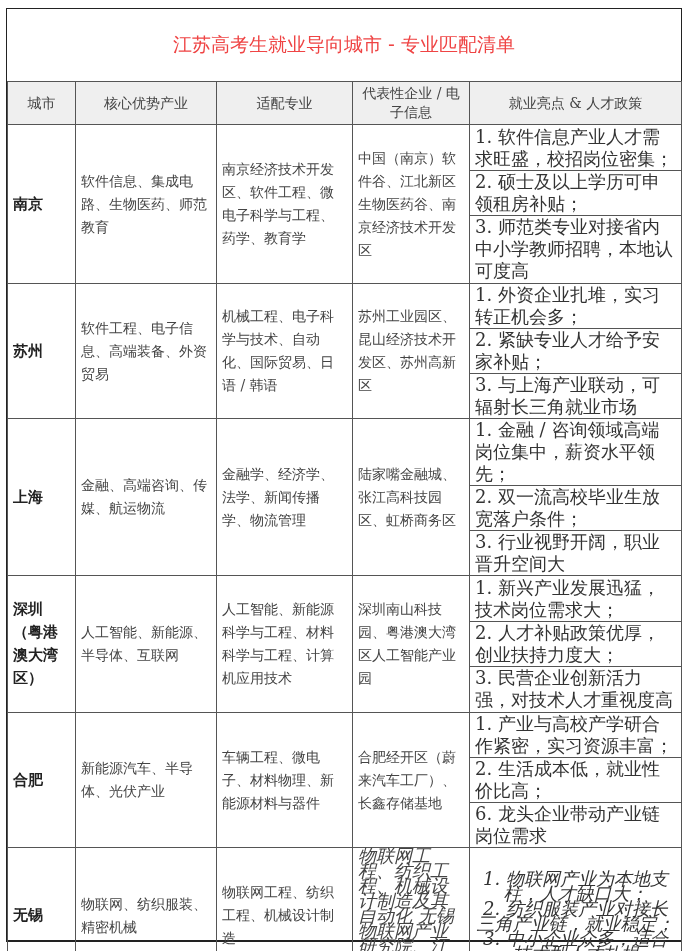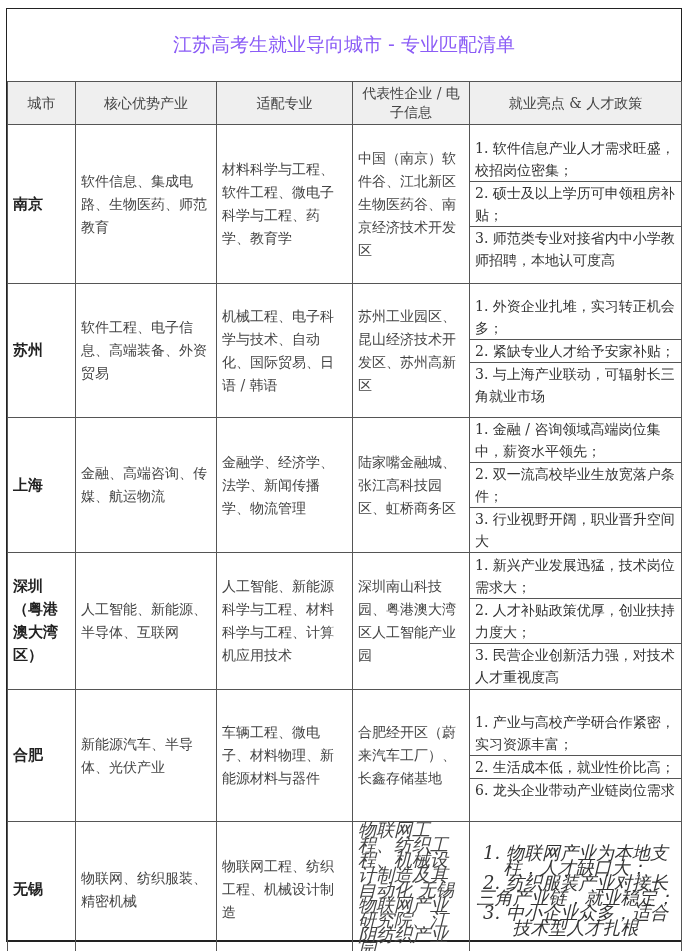--- a/index.html
+++ b/index.html
@@ -3,30 +3,30 @@
 <meta charset="utf-8">
 <style>
   html, body { margin: 0; padding: 0; background: #ffffff; }
   body { width: 684px; height: 951px; position: relative; overflow: hidden;
          font-family: "DejaVu Serif", "Liberation Serif", serif; color: #333; }
   .sheet { position: absolute; left: 6px; top: 8px; width: 676px; height: 934px;
            border: 1px solid #222; border-bottom: 2px solid #222; box-sizing: border-box; }
   .title { position: absolute; left: 0; top: 0; width: 100%; height: 72px;
            display: flex; align-items: center; justify-content: center;
            font-family: "DejaVu Sans", "Liberation Sans", sans-serif;
-           font-size: 19px; color: #8b5cf6; border-bottom: 1px solid #222; }
+           font-size: 19px; color: #ef4444; border-bottom: 1px solid #222; }
   table { position: absolute; left: 0; top: 72px; width: 674px; border-collapse: collapse;
           table-layout: fixed; }
   th, td { border: 1px solid #555; vertical-align: middle; padding: 0 5px; }
   th { background: #efefef; font-weight: normal; font-size: 14px; color: #444;
        height: 42px; text-align: center; line-height: 19px; padding: 0 4px; }
   td { font-size: 14px; line-height: 23px; color: #444; }
   td.city { font-weight: bold; font-size: 15px; color: #222; padding-left: 5px; }
   td.hl { padding: 0; }
-  .hl-item { border-bottom: 1px solid #555; padding: 0 5px; font-size: 14px; line-height: 22px; color: #333; }
+  .hl-item { border-bottom: 1px solid #555; padding: 0 5px; font-size: 18px; line-height: 22px; color: #333; }
   .hl-item:last-child { border-bottom: none; }
   .small td.ent, .small .hl-item { font-size: 18px; line-height: 15px; font-style: italic; }
   .small .hl-item { border-bottom: none; text-align: center; }
   tr.r1 td { height: 158px; }
   tr.r2 td { height: 133px; }
   tr.r3 td { height: 133px; }
   tr.r4 td { height: 136px; }
   tr.r5 td { height: 131px; }
   tr.r6 td { height: 121px; }
 </style>
@@ -50,21 +50,21 @@
         <th>核心优势产业</th>
         <th>适配专业</th>
         <th>代表性企业 / 电子信息</th>
         <th>就业亮点 &amp; 人才政策</th>
       </tr>
     </thead>
     <tbody>
       <tr class="r1">
         <td class="city">南京</td>
         <td>软件信息、集成电路、生物医药、师范教育</td>
-        <td>材料科学与工程、软件工程、微电子科学与工程、药学、教育学</td>
+        <td>南京经济技术开发区、软件工程、微电子科学与工程、药学、教育学</td>
         <td>中国（南京）软件谷、江北新区生物医药谷、南京经济技术开发区</td>
         <td class="hl">
           <div class="hl-item">1. 软件信息产业人才需求旺盛，校招岗位密集；</div>
           <div class="hl-item">2. 硕士及以上学历可申领租房补贴；</div>
           <div class="hl-item">3. 师范类专业对接省内中小学教师招聘，本地认可度高</div>
         </td>
       </tr>
       <tr class="r2">
         <td class="city">苏州</td>
         <td>软件工程、电子信息、高端装备、外资贸易</td>

